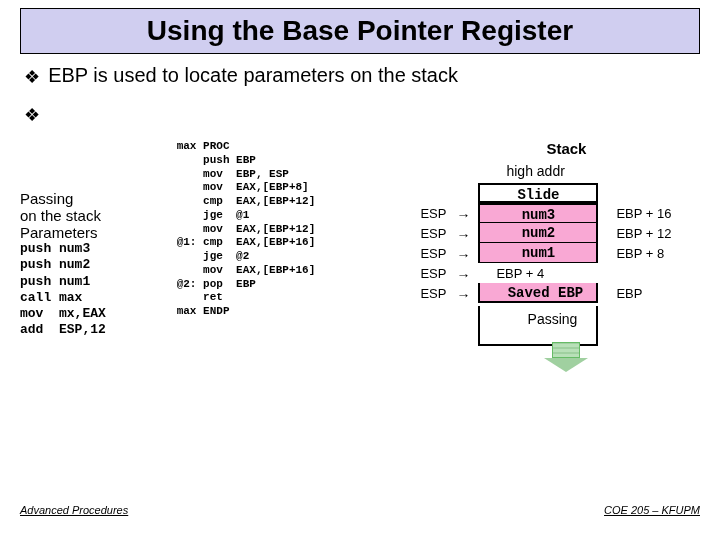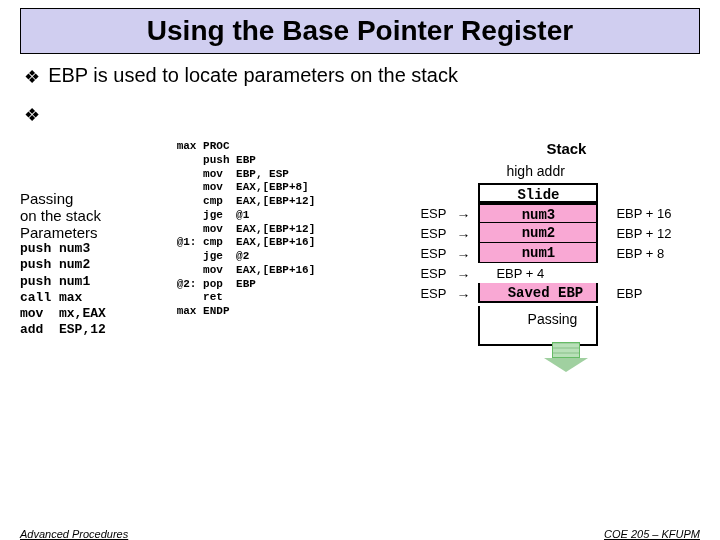--- a/index.html
+++ b/index.html
@@ -141,21 +141,21 @@
   }
   .down-arrow .head {
     width: 0; height: 0;
     border-left: 22px solid transparent;
     border-right: 22px solid transparent;
     border-top: 14px solid #a0d0a0;
     margin: 0 auto;
   }
   .footer {
     position: absolute;
-    bottom: 0;
+    bottom: 24px;
     left: 0;
     right: 0;
     display: flex;
     justify-content: space-between;
     font-size: 11px;
     font-style: italic;
     padding: 0 20px;
     color: #000;
   }
   .footer > div { white-space: nowrap; text-decoration: underline; }

